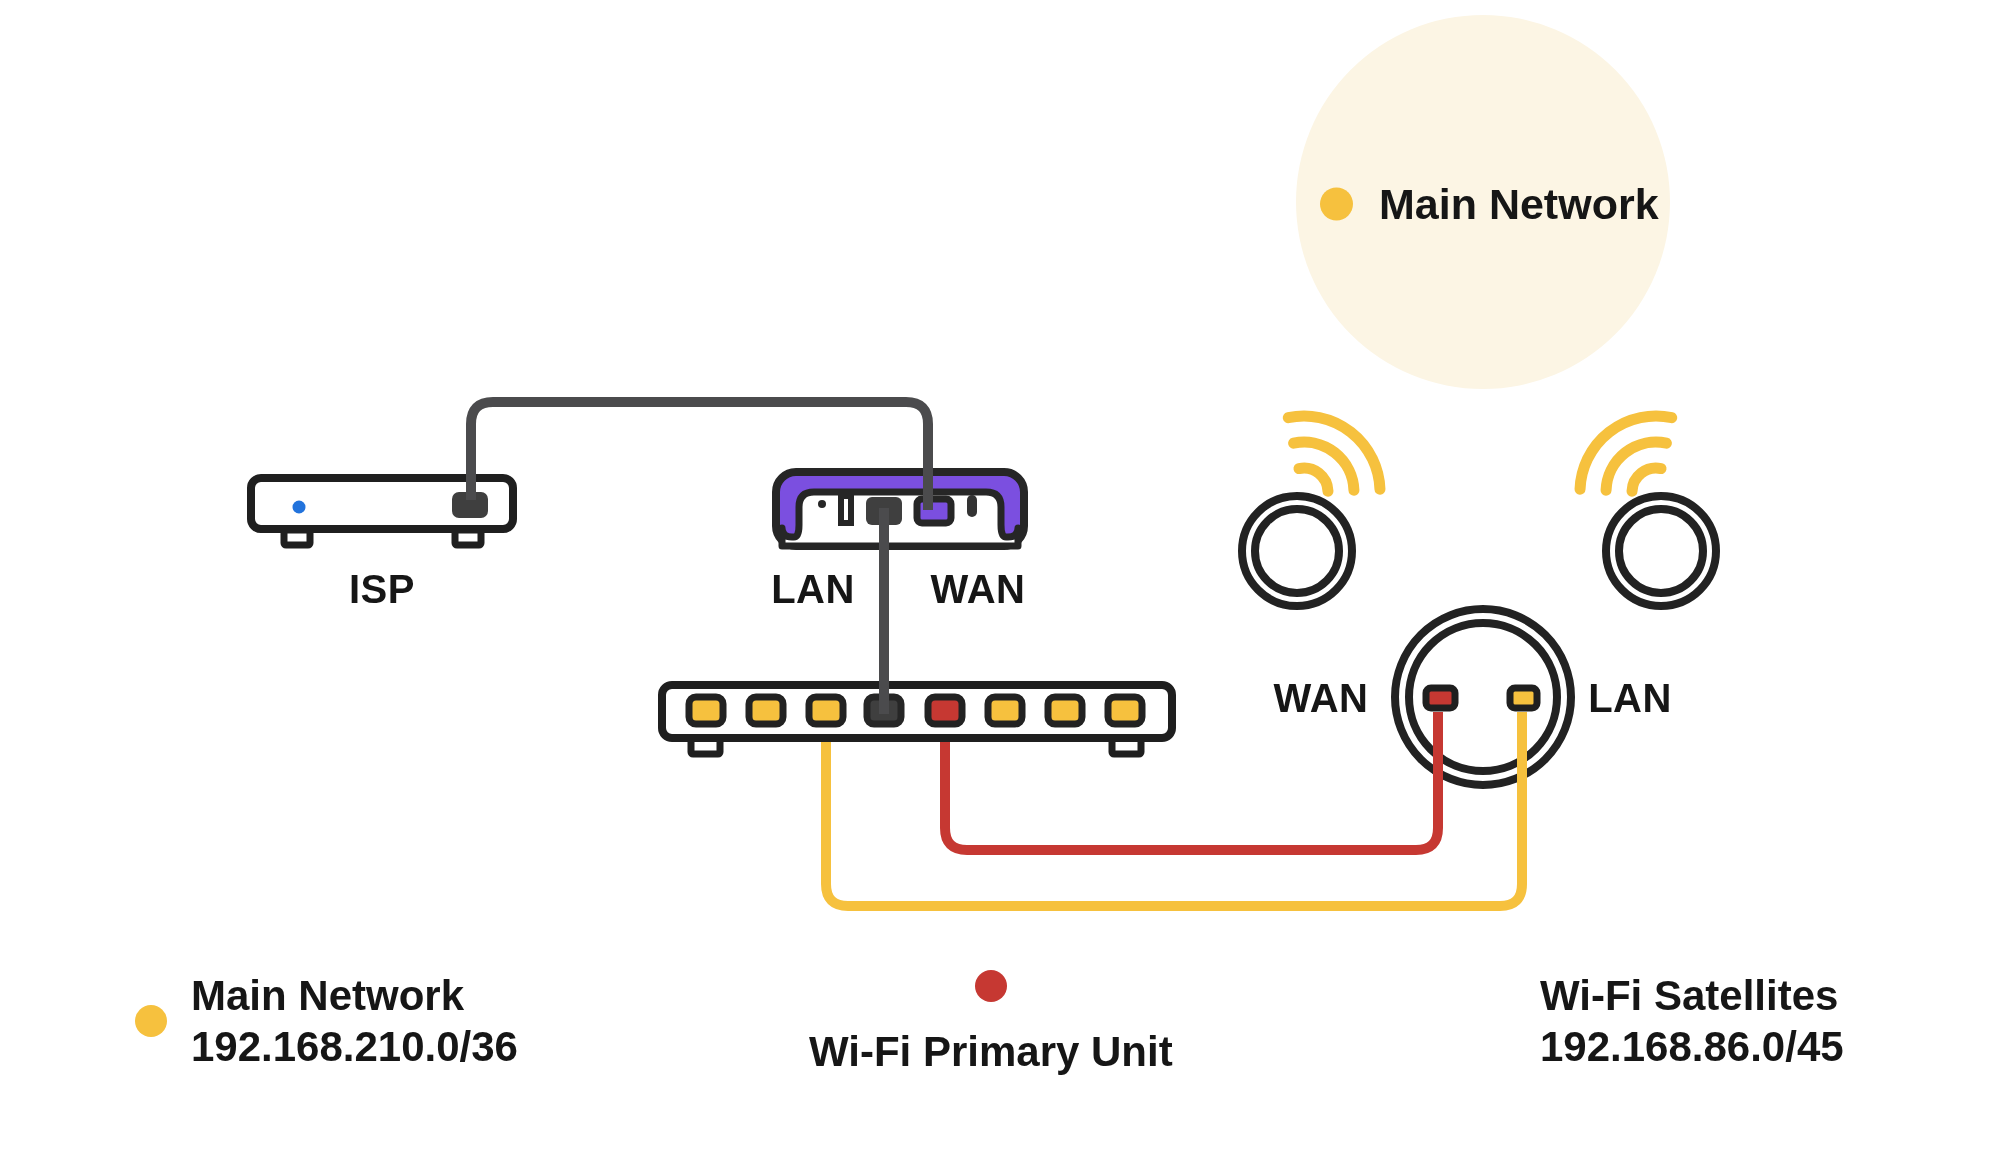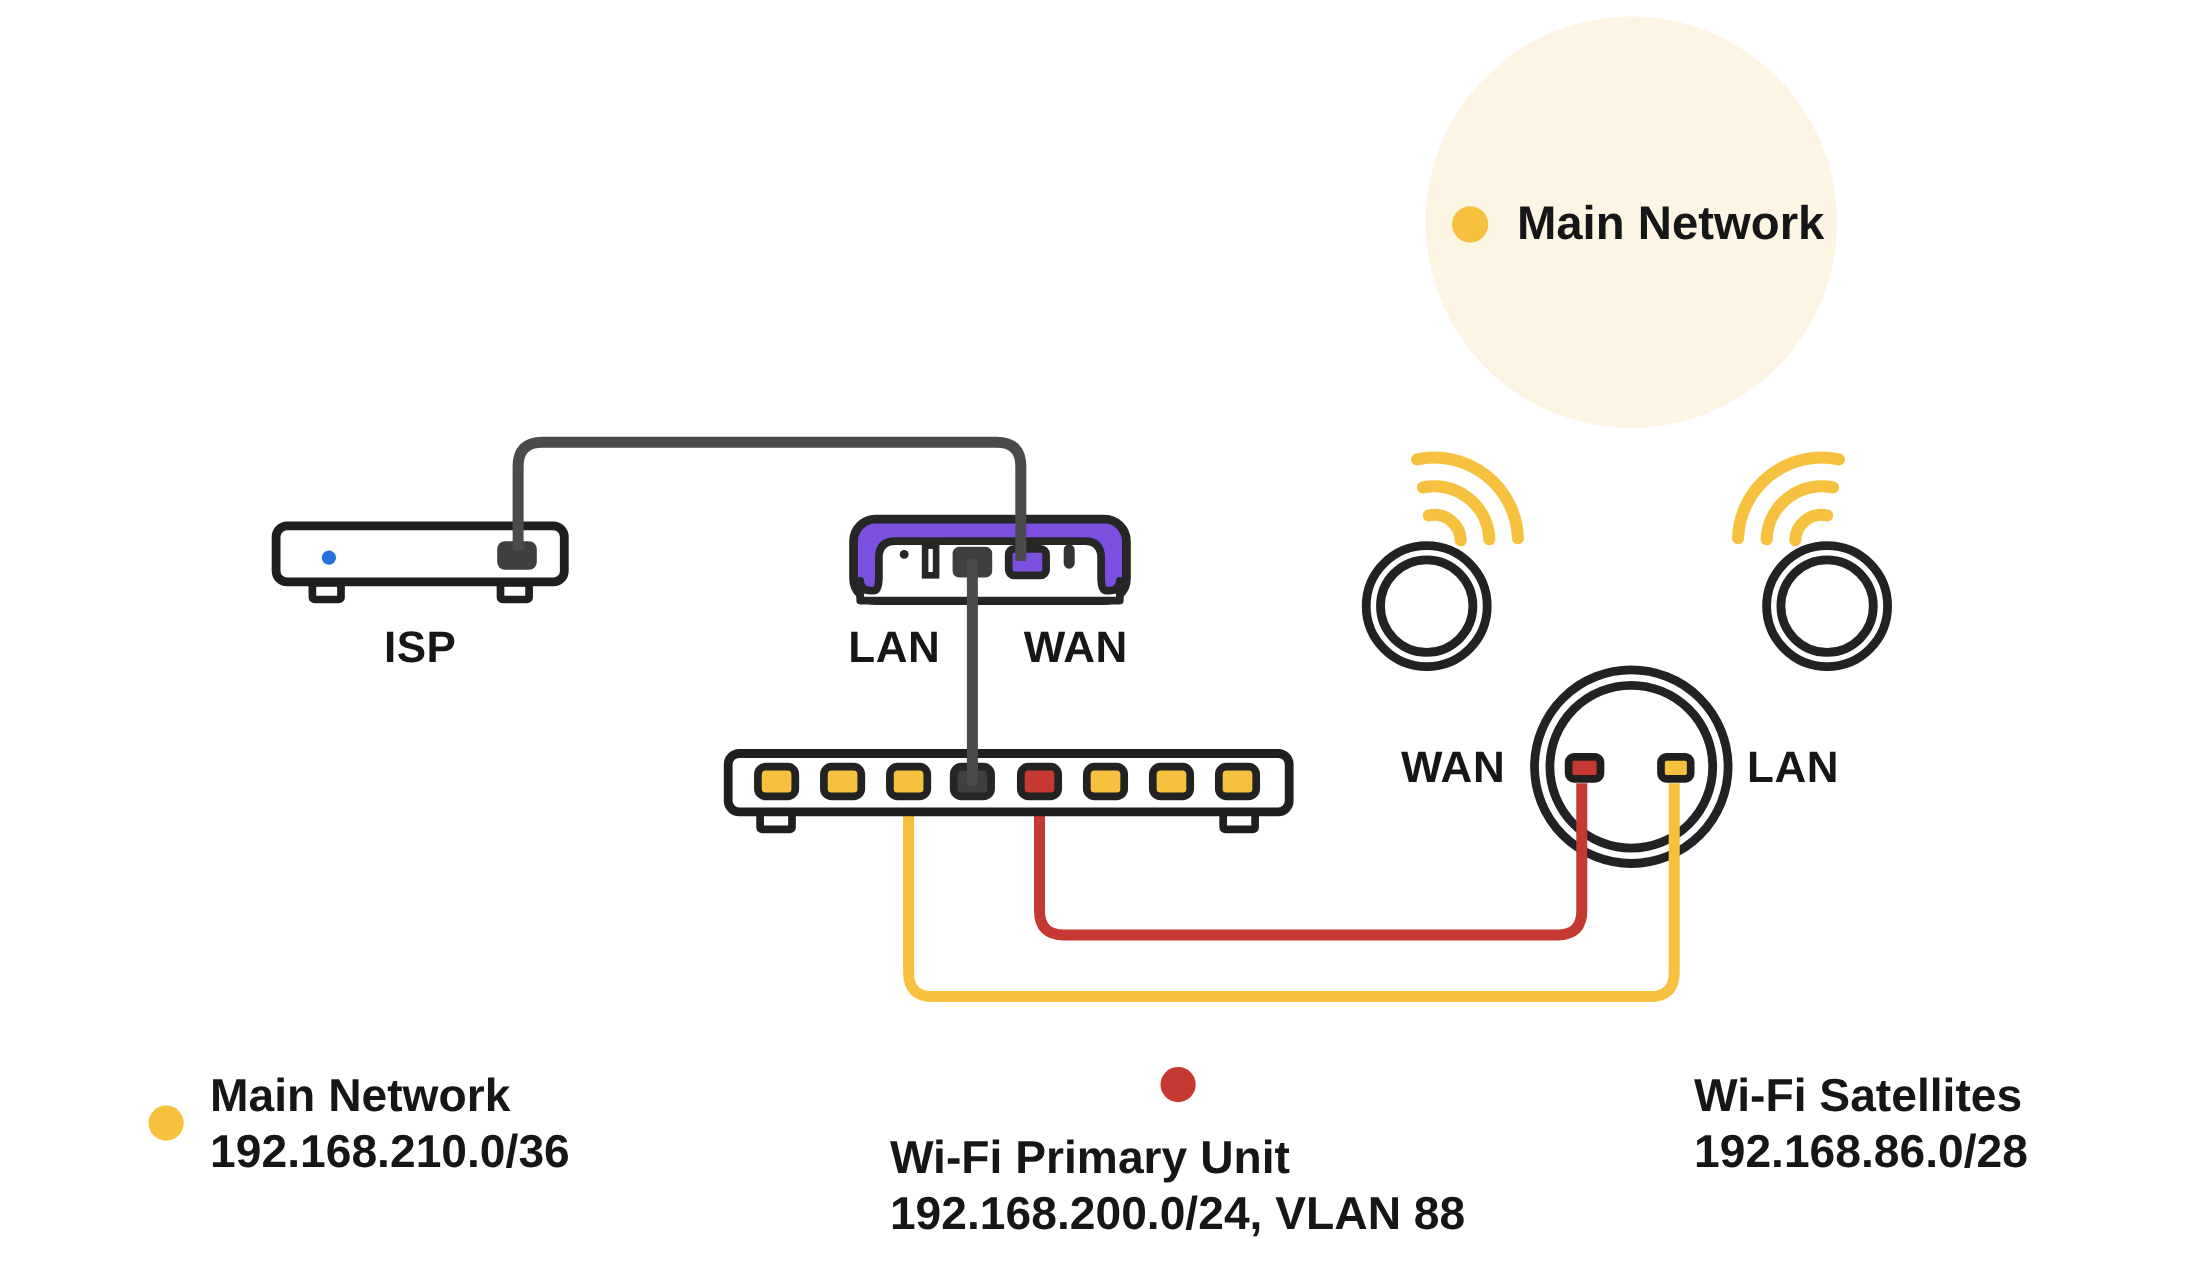--- a/index.html
+++ b/index.html
@@ -127,24 +127,23 @@
     <div class="legend-text">
       <div>Main Network</div>
       <div>192.168.210.0/36</div>
     </div>
   </div>
 
   <div class="legend-item li-2">
     <span class="dot dot--red"></span>
     <div class="legend-text">
       <div>Wi-Fi Primary Unit</div>
-      <div>192.168.200.0/24, VLAN 88</div>
     </div>
   </div>
 
   <div class="legend-item li-3">
     <div class="legend-text">
       <div>Wi-Fi Satellites</div>
-      <div>192.168.86.0/28</div>
+      <div>192.168.86.0/45</div>
     </div>
   </div>
 
 </div>
 
 </body></html>

